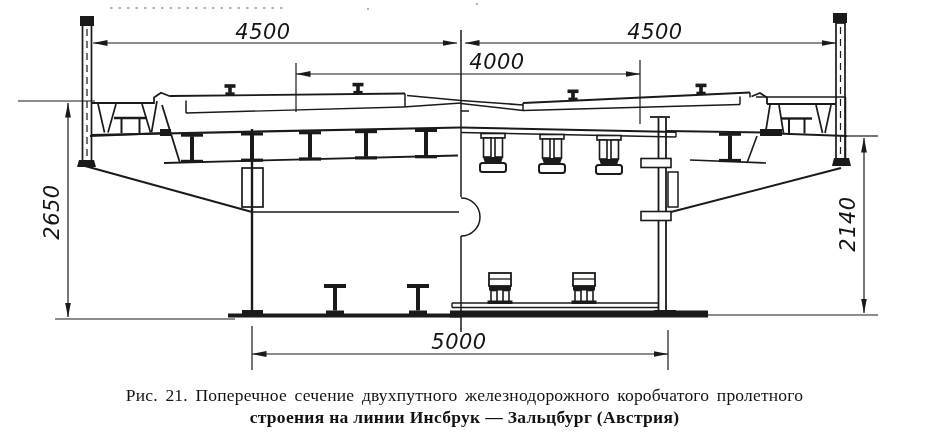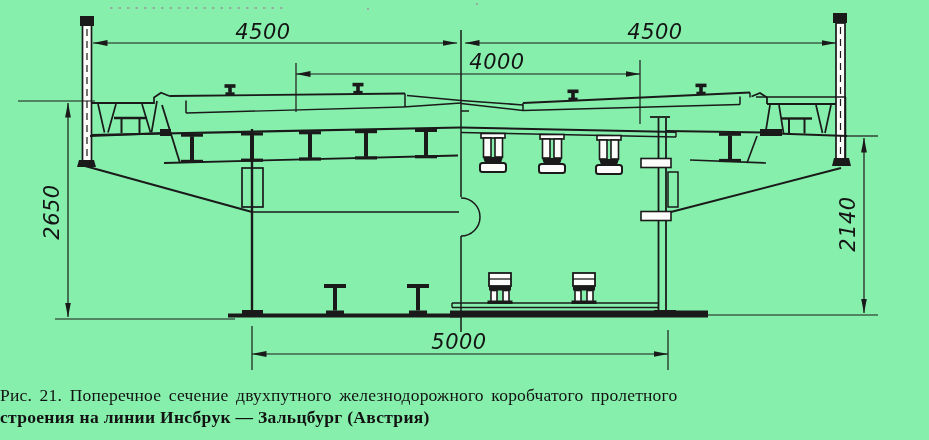--- a/index.html
+++ b/index.html
@@ -1,28 +1,28 @@
 <!DOCTYPE html>
 <html><head>
 <meta charset="utf-8">
 <style>
   html,body{margin:0;padding:0;background:#e8e8e6;}
   .page{
     position:relative;width:929px;height:440px;overflow:hidden;
-    background:#86efac;
+    background:#ffffff;
     font-family:"Liberation Sans","DejaVu Sans",sans-serif;
   }
   svg{position:absolute;top:0;left:0;}
   .ink{stroke:#1a1a1a;}
   .dimtext{
     font-family:"DejaVu Sans","Liberation Sans",sans-serif;
     font-style:italic;font-size:21px;fill:#141414;letter-spacing:.5px;
   }
   .caption{
-    position:absolute;left:0;top:384px;width:929px;
+    position:absolute;left:0;top:384px;width:929px;text-align:center;
     font-family:"Liberation Serif","DejaVu Serif",serif;
     font-size:17.5px;line-height:1.28;color:#121212;
   }
   .caption .l1{word-spacing:3px;letter-spacing:.2px;}
   .caption .l2{letter-spacing:.3px;font-weight:bold;}
 </style>
 </head>
 <body>
 
 <div class="page">

